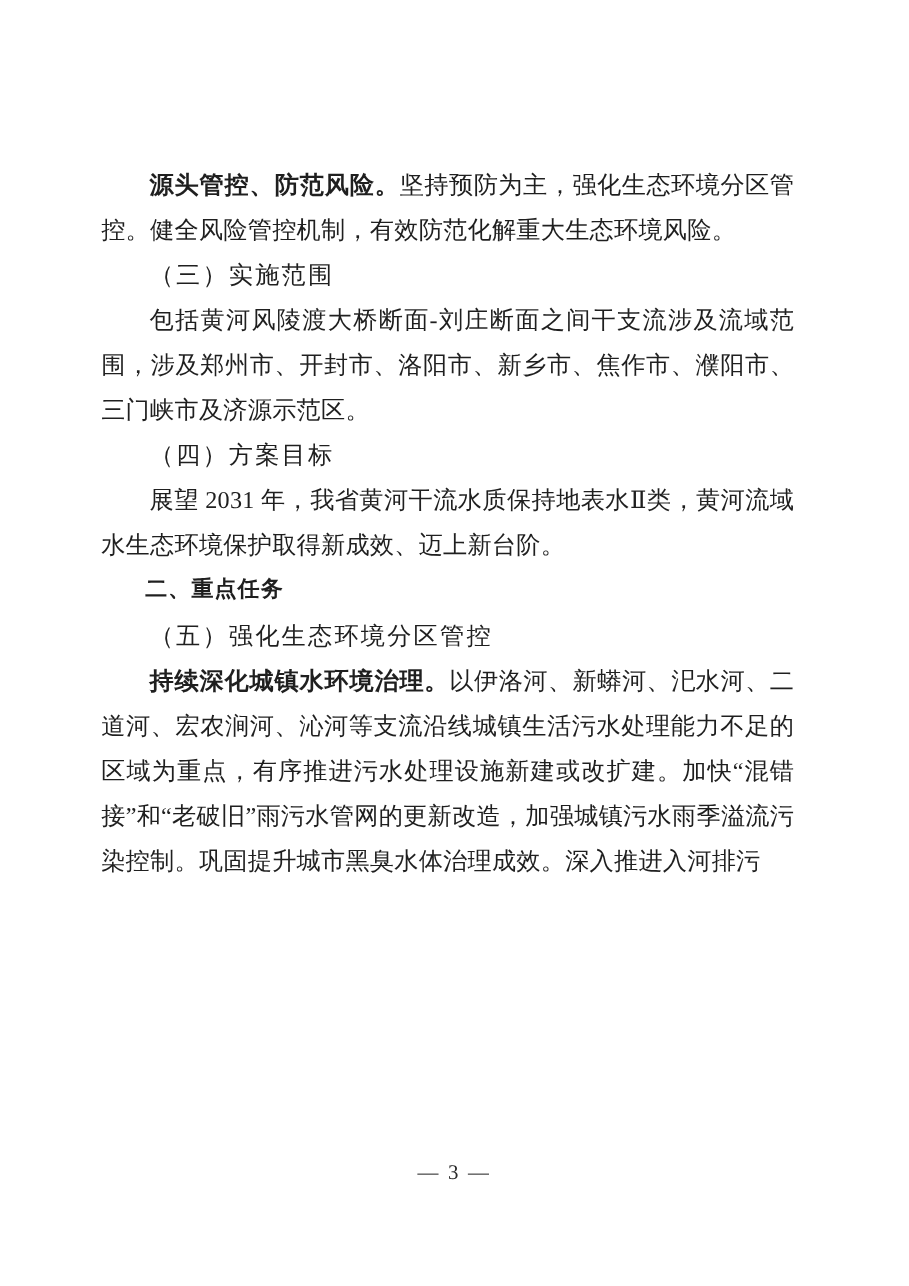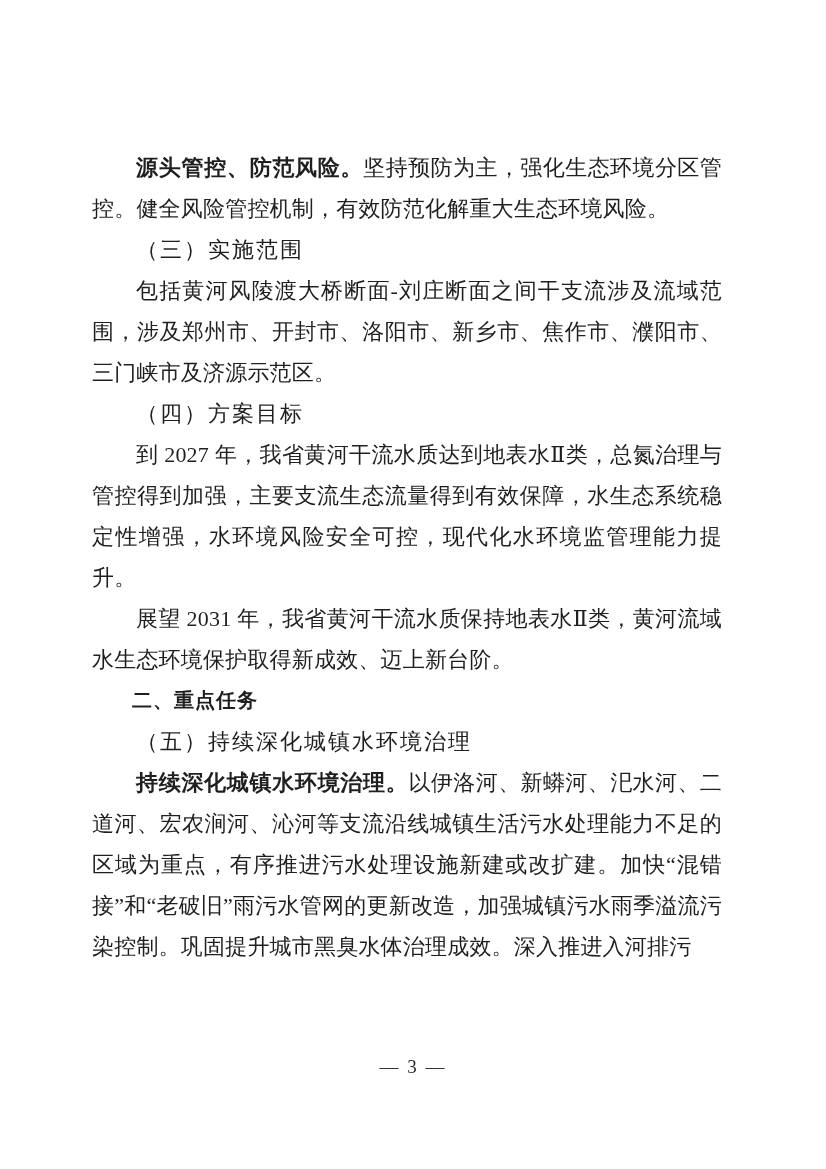--- a/index.html
+++ b/index.html
@@ -70,26 +70,25 @@
 
     <p><span class="lead">源头管控、防范风险。</span><span>坚持预防为主，强化生态环境分区管控。健全风险管控机制，有效防范化解重大生态环境风险。</span></p>
 
 
     <p class="h3">（三）实施范围</p>
 
     <p>包括黄河风陵渡大桥断面-刘庄断面之间干支流涉及流域范围，涉及郑州市、开封市、洛阳市、新乡市、焦作市、濮阳市、三门峡市及济源示范区。</p>
 
     <p class="h3">（四）方案目标</p>
 
-    <p>到 2027 年，我省黄河干流水质达到地表水Ⅱ类，总氮治理与管控得到加强，主要支流生态流量得到有效保障，水生态系统稳定性增强，水环境风险安全可控，现代化水环境监管理能力提升。</p>
 
     <p>展望 2031 年，我省黄河干流水质保持地表水Ⅱ类，黄河流域水生态环境保护取得新成效、迈上新台阶。</p>
 
     <p class="h2">二、重点任务</p>
 
-    <p class="h3">（五）持续深化城镇水环境治理</p>
+    <p class="h3">（五）强化生态环境分区管控</p>
 
     <p><span class="lead">持续深化城镇水环境治理。</span><span>以伊洛河、新蟒河、汜水河、二道河、宏农涧河、沁河等支流沿线城镇生活污水处理能力不足的区域为重点，有序推进污水处理设施新建或改扩建。加快“混错接”和“老破旧”雨污水管网的更新改造，加强城镇污水雨季溢流污染控制。巩固提升城市黑臭水体治理成效。深入推进入河排污</span></p>
 
   </div>
 
   <div class="footer">— 3 —</div>
 </div>
 
 </body></html>

